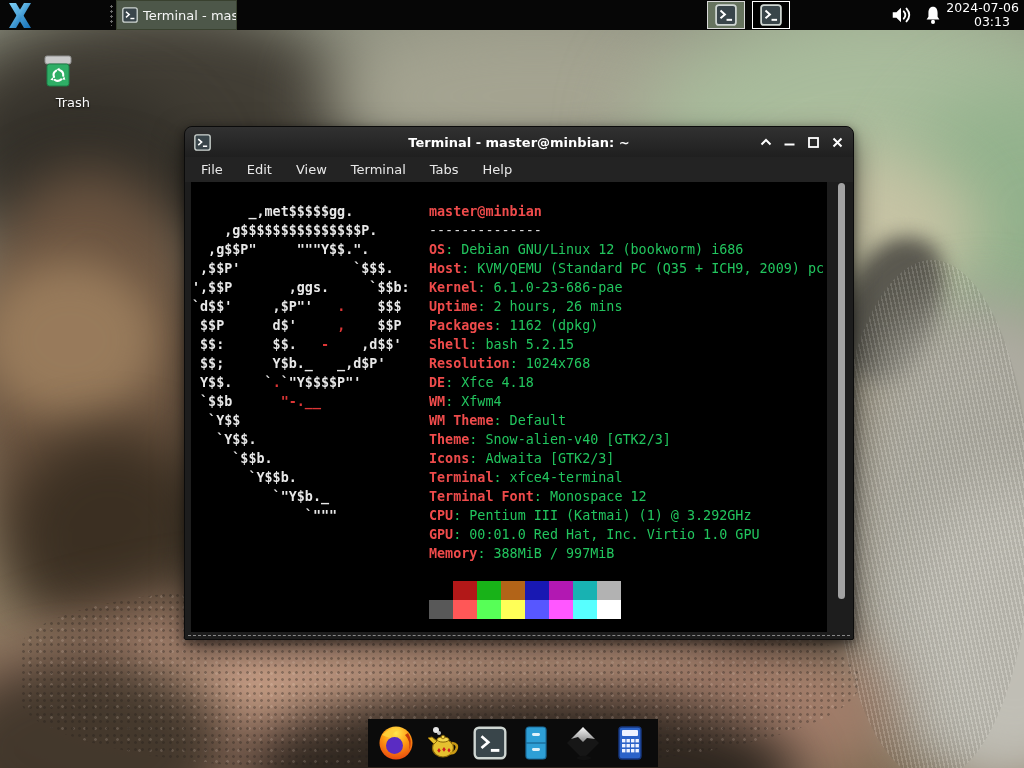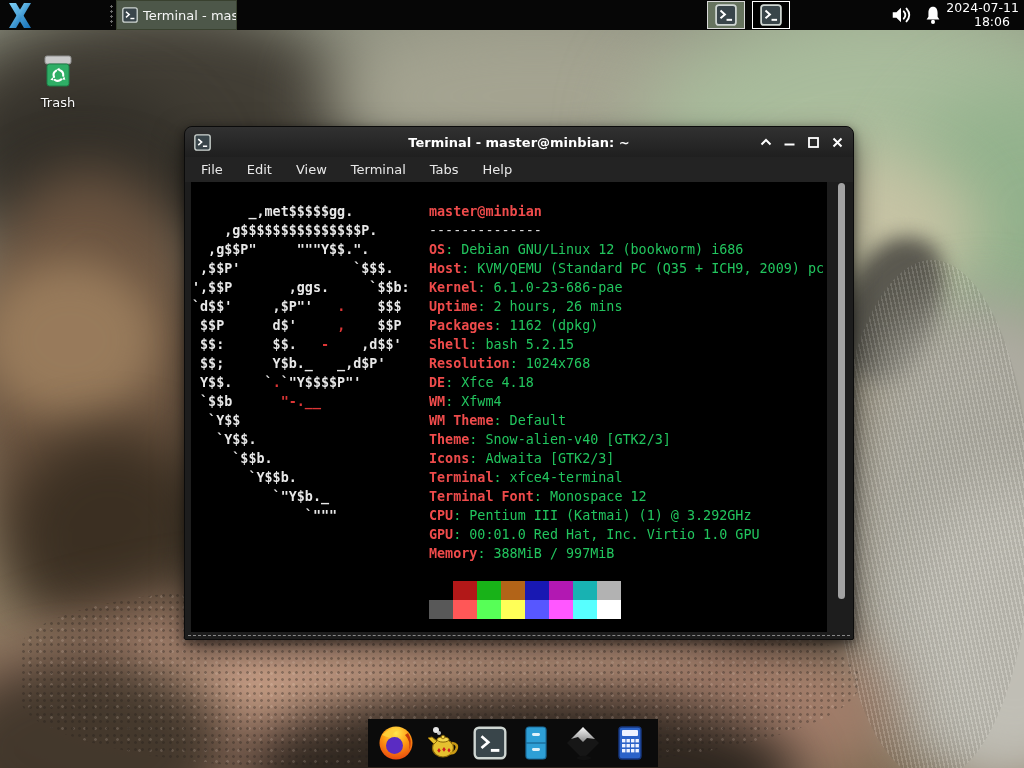--- a/index.html
+++ b/index.html
@@ -50,21 +50,21 @@
   #tray1 { left:707px; background:#66735e; border:1px solid #d8d8d8; }
   #tray2 { left:752px; background:#000; border:1px solid #ffffff; }
   #vol-ico  { position:absolute; left:890px; top:4px; }
   #bell-ico { position:absolute; left:922px; top:4px; }
   #clock { position:absolute; right:5px; top:1px; text-align:right; font-size:12.5px; line-height:14px; color:#fff; }
   #clock .time { padding-right:9px; }
 
   
   #trash { position:absolute; left:26px; top:52px; width:64px; z-index:5; text-align:center; }
   #trash svg { display:block; margin:0 auto; }
-  #trash .label { margin-top:5px; font-size:13px; color:#fafafa; text-shadow:0 1px 2px rgba(0,0,0,.9); }
+  #trash .label { margin-top:5px; font-size:13px; color:#fafafa; text-shadow:0 1px 2px rgba(0,0,0,.9);text-align:right; }
 
   
   #window { position:absolute; left:184px; top:126px; width:670px; height:514px; z-index:20;
     background:#1d1d1d; border:1px solid #0b0b0b; border-radius:8px 8px 2px 2px;
     box-shadow:0 12px 30px rgba(0,0,0,.55), 0 3px 10px rgba(0,0,0,.45); }
   #titlebar { position:absolute; left:0; top:0; right:0; height:30px; border-radius:7px 7px 0 0;
     background:linear-gradient(#313131,#1f1f1f); display:flex; align-items:center; }
   #titlebar .ticon { margin-left:9px; }
   #title { position:absolute; left:0; right:0; text-align:center; font-size:13px; font-weight:bold; color:#fff; }
   #controls { position:absolute; right:8px; top:0; height:30px; display:flex; align-items:center; gap:9px; }
@@ -340,16 +340,16 @@
     <polygon points="3,9 7,9 12,4 12,20 7,15 3,15" fill="#fff"></polygon>
     <path d="M15 8 q3.5 4 0 8" stroke="#fff" stroke-width="2" fill="none" stroke-linecap="round"></path>
     <path d="M18 5 q6 7 0 14" stroke="#fff" stroke-width="2" fill="none" stroke-linecap="round"></path>
   </svg>
   <svg id="bell-ico" width="22" height="22" viewBox="0 0 24 24">
     <path d="M12 3 C8.5 3 7 6 7 9.5 L7 14 L5 17 L19 17 L17 14 L17 9.5 C17 6 15.5 3 12 3 Z" fill="#fff"></path>
     <circle cx="12" cy="19.5" r="2.2" fill="#fff"></circle>
   </svg>
 
   <div id="clock">
-    <div class="date">2024-07-11</div>
-    <div class="time">18:06</div>
+    <div class="date">2024-07-06</div>
+    <div class="time">03:13</div>
   </div>
 </div>
 
 </body></html>

